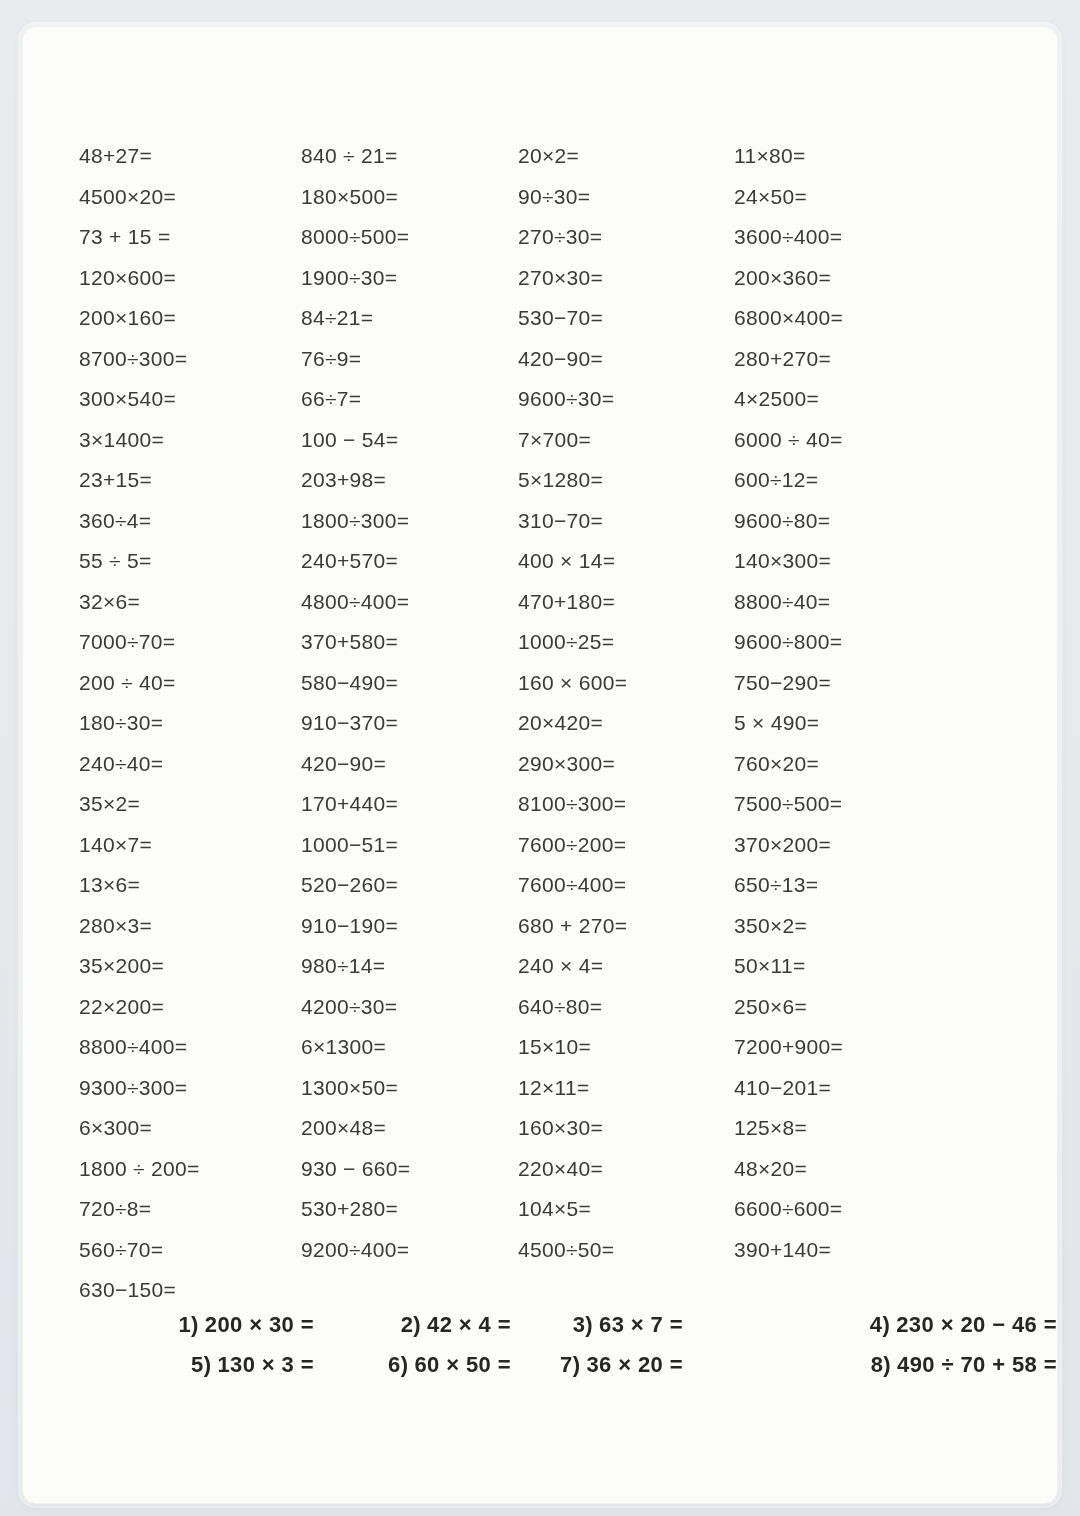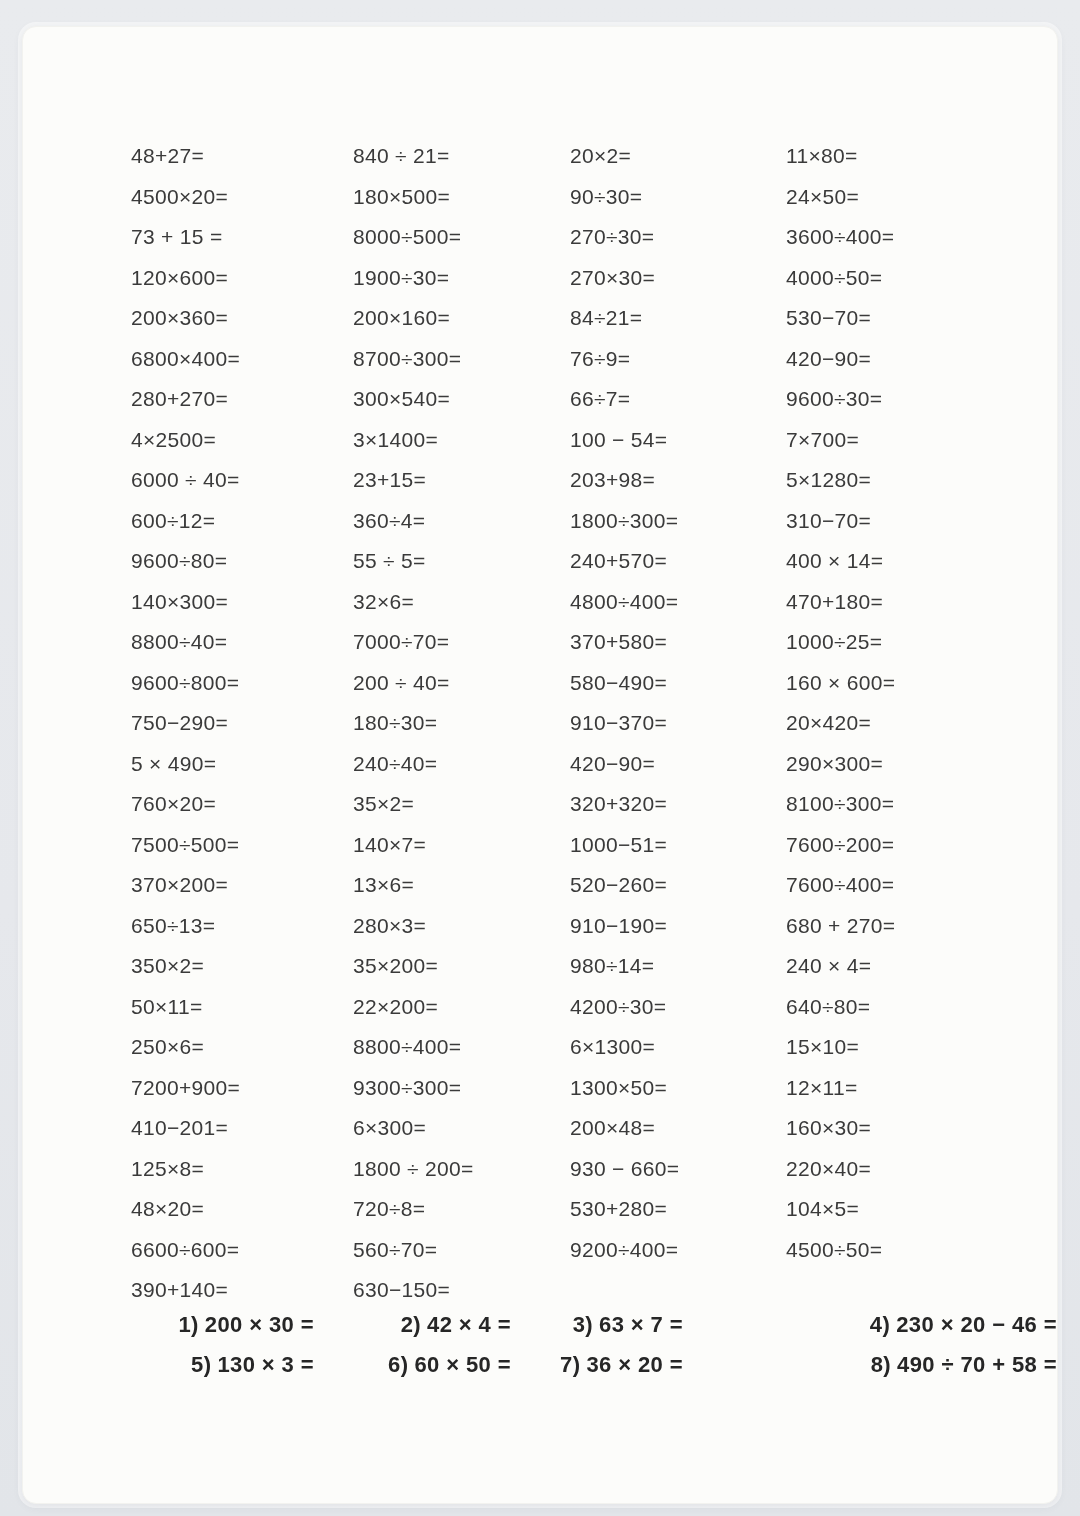--- a/index.html
+++ b/index.html
@@ -27,21 +27,21 @@
     border: 1px solid #f2f2ef;
     border-radius: 14px;
     box-shadow: 0 2px 10px rgba(60, 70, 90, 0.10), 0 0 0 4px rgba(255,255,255,0.55);
   }
 
   .problems-grid {
     position: absolute;
     left: 0;
     top: 109px;
     width: 100%;
-    padding-left: 108px;
+    padding-left: 56px;
     display: grid;
     grid-template-columns: 222px 217px 216px auto;
     grid-auto-rows: 40.5px;
   }
   .cell {
     font-size: 21px;
     line-height: 40.5px;
     color: #3a3a3a;
     letter-spacing: 0.3px;
     white-space: pre;
@@ -83,21 +83,20 @@
       <div class="cell">180×500=</div>
       <div class="cell">90÷30=</div>
       <div class="cell">24×50=</div>
       <div class="cell">73 + 15 =</div>
       <div class="cell">8000÷500=</div>
       <div class="cell">270÷30=</div>
       <div class="cell">3600÷400=</div>
       <div class="cell">120×600=</div>
       <div class="cell">1900÷30=</div>
       <div class="cell">270×30=</div>
-      <div class="cell">4000÷50=</div>
       <div class="cell">200×360=</div>
       <div class="cell">200×160=</div>
       <div class="cell">84÷21=</div>
       <div class="cell">530−70=</div>
       <div class="cell">6800×400=</div>
       <div class="cell">8700÷300=</div>
       <div class="cell">76÷9=</div>
       <div class="cell">420−90=</div>
       <div class="cell">280+270=</div>
       <div class="cell">300×540=</div>
@@ -134,21 +133,21 @@
       <div class="cell">750−290=</div>
       <div class="cell">180÷30=</div>
       <div class="cell">910−370=</div>
       <div class="cell">20×420=</div>
       <div class="cell">5 × 490=</div>
       <div class="cell">240÷40=</div>
       <div class="cell">420−90=</div>
       <div class="cell">290×300=</div>
       <div class="cell">760×20=</div>
       <div class="cell">35×2=</div>
-      <div class="cell">320+320=</div>
+      <div class="cell">170+440=</div>
       <div class="cell">8100÷300=</div>
       <div class="cell">7500÷500=</div>
       <div class="cell">140×7=</div>
       <div class="cell">1000−51=</div>
       <div class="cell">7600÷200=</div>
       <div class="cell">370×200=</div>
       <div class="cell">13×6=</div>
       <div class="cell">520−260=</div>
       <div class="cell">7600÷400=</div>
       <div class="cell">650÷13=</div>

